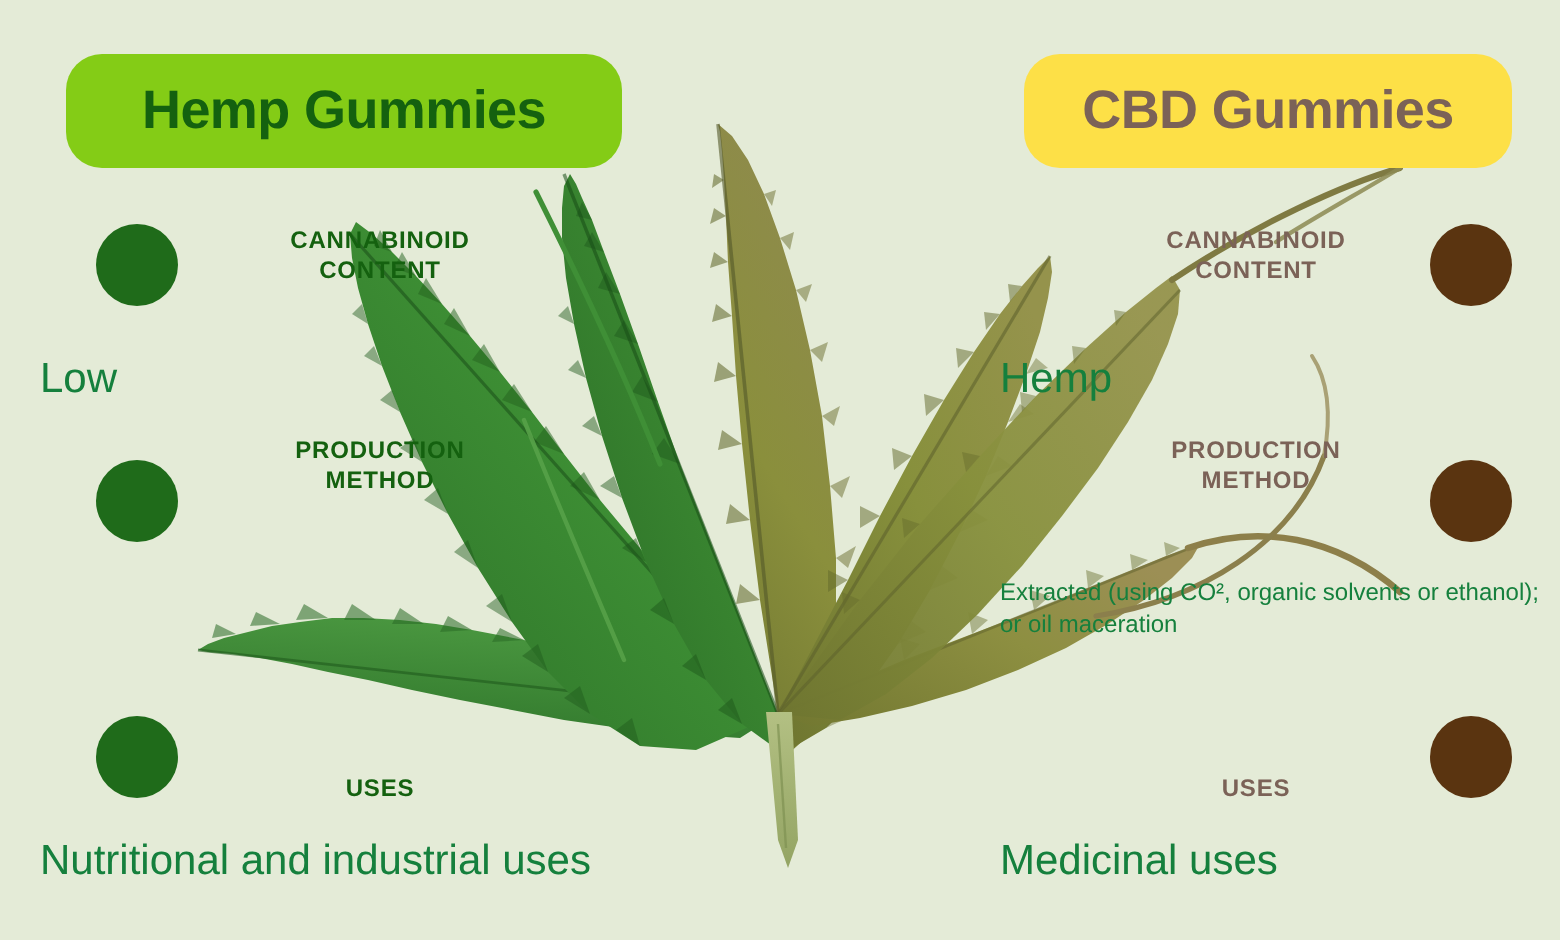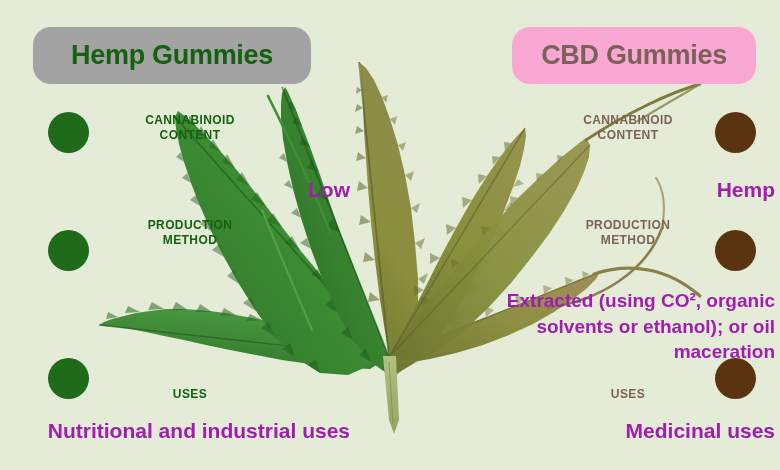--- a/index.html
+++ b/index.html
@@ -39,29 +39,29 @@
     border-radius: 18px;
     font-size: 27px;
     font-weight: bold;
     letter-spacing: -0.3px;
   }
   .pill-left {
     left: 33px;
     top: 27px;
     width: 278px;
     height: 57px;
-    background: #a3a3a3;
+    background: #84cc16;
     color: #14610f;
   }
   .pill-right {
     left: 512px;
     top: 27px;
     width: 244px;
     height: 57px;
-    background: #f9a8d4;
+    background: #fde047;
     color: #7b6257;
   }
   .dot {
     position: absolute;
     width: 41px;
     height: 41px;
     border-radius: 50%;
   }
   .dot-green { background: #1f6b1a; }
   .dot-brown { background: #5a3410; }
@@ -73,27 +73,27 @@
     letter-spacing: 0.4px;
     line-height: 1.28;
     text-align: center;
   }
   .cap-green { color: #14610f; }
   .cap-brown { color: #7b6257; }
 
   .val {
     position: absolute;
     font-size: 21px;
-    color: #a21caf;
+    color: #15803d;
     line-height: 1.3;
-    text-align: right;
-    font-weight: 700;
+    text-align: left;
+    font-weight: 400;
   }
   .val-small {
-    font-size: 19px;
+    font-size: 12px;
     line-height: 1.35;
   }
 
   
   .l-dot  { left: 48px; }
   .l-cap  { left: 90px;  width: 200px; }
   .l-val  { left: 20px;  width: 330px; }
 
   
   .r-dot  { left: 715px; }

